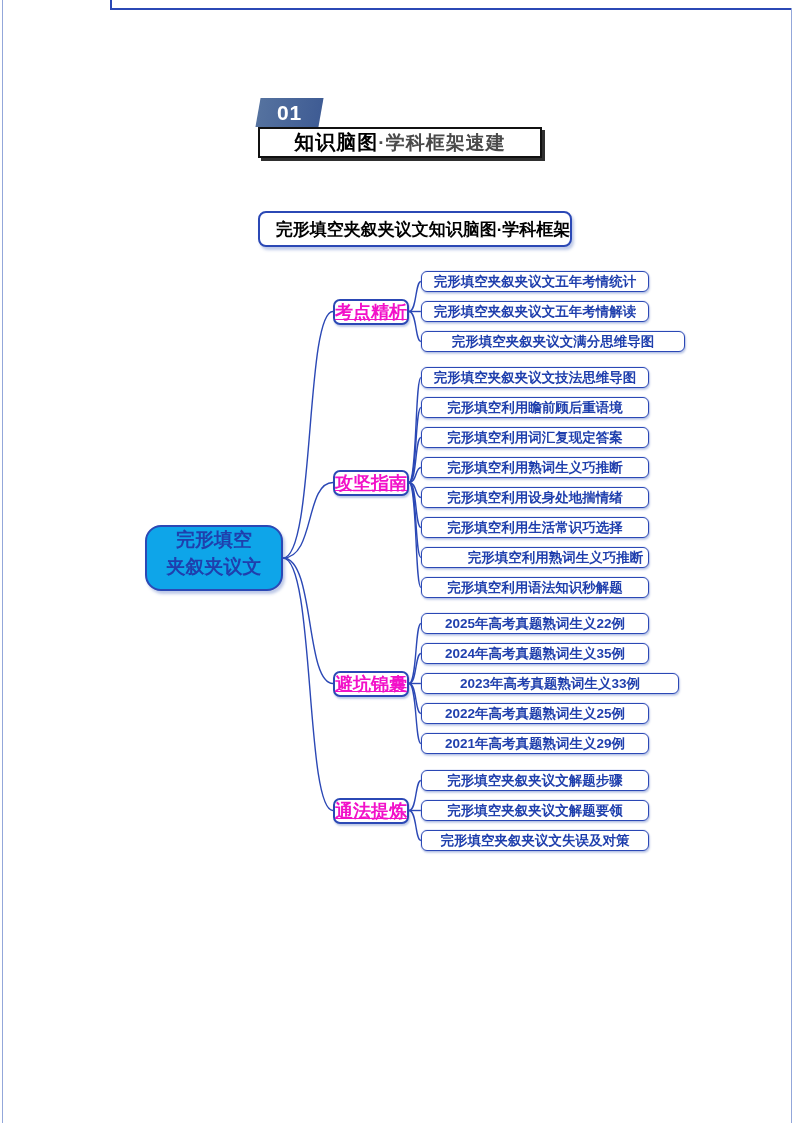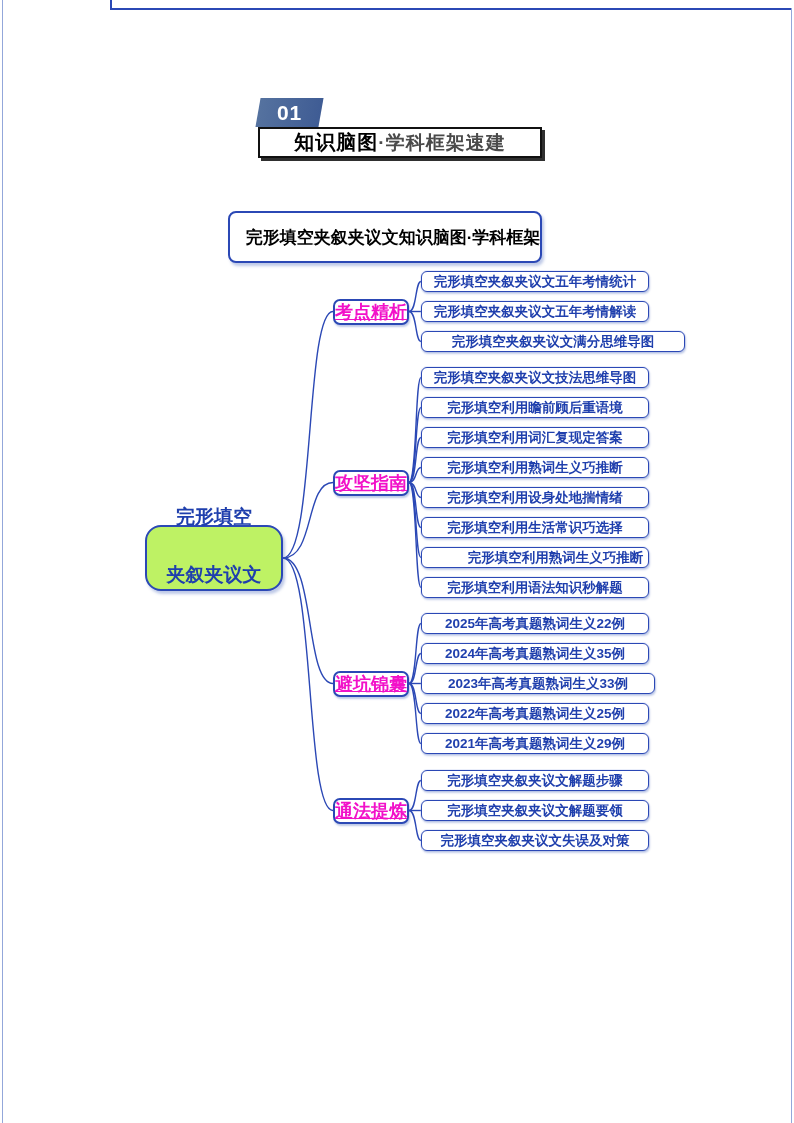--- a/index.html
+++ b/index.html
@@ -30,39 +30,38 @@
     background:#fff; border:2px solid #111;
     box-shadow:3px 3px 0 rgba(10,10,10,0.85);
     display:flex; align-items:center; justify-content:center;
     white-space:nowrap;
   }
   .header-bold { font-size:20px; font-weight:800; color:#000; letter-spacing:1px; }
   .header-rest { font-size:19px; font-weight:700; color:#4a4a4a; letter-spacing:1px; }
 
   
   .map-title {
-    position:absolute; left:228px; top:211px; width:314px; height:52px;
+    position:absolute; left:258px; top:211px; width:314px; height:36px;
     border:2px solid #2b48b5; border-radius:8px; background:#fff;
     box-shadow:2px 3px 3px rgba(70,100,185,0.35);
     display:flex; align-items:center; justify-content:center;
     font-size:17px; font-weight:bold; color:#000; white-space:nowrap;padding-left:16px;
   }
 
   
   #mindmap { position:absolute; left:0; top:0; width:794px; height:1123px; }
   #links { position:absolute; left:0; top:0; pointer-events:none; }
 
   .root-node {
     position:absolute; left:145px; top:525px; width:138px; height:66px;
-    border:2px solid #2b48b5; border-radius:16px; background:#bef264;
+    border:2px solid #2b48b5; border-radius:16px; background:#0ea5e9;
     color:#1f3fad; font-weight:bold; font-size:19px; line-height:1.4;
-    display:flex; flex-direction:column; align-items:center; justify-content:flex-end;
+    display:flex; flex-direction:column; align-items:center; justify-content:flex-start;
     box-shadow:2px 3px 3px rgba(70,100,185,0.35);
     white-space:nowrap;
-    gap:32px;
   }
   .branch-node {
     position:absolute; border:2px solid #2b48b5; border-radius:7px; background:#fff;
     color:#f211c9; font-weight:bold; font-size:18px;
     display:flex; align-items:center; justify-content:center;
     box-shadow:1px 2px 2px rgba(70,100,185,0.35);
     white-space:nowrap;
     text-decoration:underline;
   }
   .leaf-node {
@@ -133,21 +132,21 @@
       <div class="leaf-node" style="left: 421px; top: 397px; width: 228px; height: 21px;">完形填空利用瞻前顾后重语境</div>
       <div class="leaf-node" style="left: 421px; top: 427px; width: 228px; height: 21px; text-align: right;">完形填空利用词汇复现定答案</div>
       <div class="leaf-node" style="left: 421px; top: 457px; width: 228px; height: 21px;">完形填空利用熟词生义巧推断</div>
       <div class="leaf-node" style="left: 421px; top: 487px; width: 228px; height: 21px;">完形填空利用设身处地揣情绪</div>
       <div class="leaf-node" style="left: 421px; top: 517px; width: 228px; height: 21px;">完形填空利用生活常识巧选择</div>
       <div class="leaf-node" style="left: 421px; top: 547px; width: 228px; height: 21px; padding-left: 41px;">完形填空利用熟词生义巧推断</div>
       <div class="leaf-node" style="left: 421px; top: 577px; width: 228px; height: 21px;">完形填空利用语法知识秒解题</div>
       <div class="branch-node" style="left: 333px; top: 670.5px; width: 76px; height: 26px;">避坑锦囊</div>
       <div class="leaf-node" style="left: 421px; top: 613px; width: 228px; height: 21px;">2025年高考真题熟词生义22例</div>
       <div class="leaf-node" style="left: 421px; top: 643px; width: 228px; height: 21px;">2024年高考真题熟词生义35例</div>
-      <div class="leaf-node" style="left: 421px; top: 673px; width: 234px; height: 21px;">2023年高考真题熟词生义33例</div>
+      <div class="leaf-node" style="left: 421px; top: 673px; width: 258px; height: 21px;">2023年高考真题熟词生义33例</div>
       <div class="leaf-node" style="left: 421px; top: 703px; width: 228px; height: 21px;">2022年高考真题熟词生义25例</div>
       <div class="leaf-node" style="left: 421px; top: 733px; width: 228px; height: 21px;">2021年高考真题熟词生义29例</div>
       <div class="branch-node" style="left: 333px; top: 797.5px; width: 76px; height: 26px;">通法提炼</div>
       <div class="leaf-node" style="left: 421px; top: 770px; width: 228px; height: 21px;">完形填空夹叙夹议文解题步骤</div>
       <div class="leaf-node" style="left: 421px; top: 800px; width: 228px; height: 21px;">完形填空夹叙夹议文解题要领</div>
       <div class="leaf-node" style="left: 421px; top: 830px; width: 228px; height: 21px;">完形填空夹叙夹议文失误及对策</div>
     </div>
 
 </div>
 

